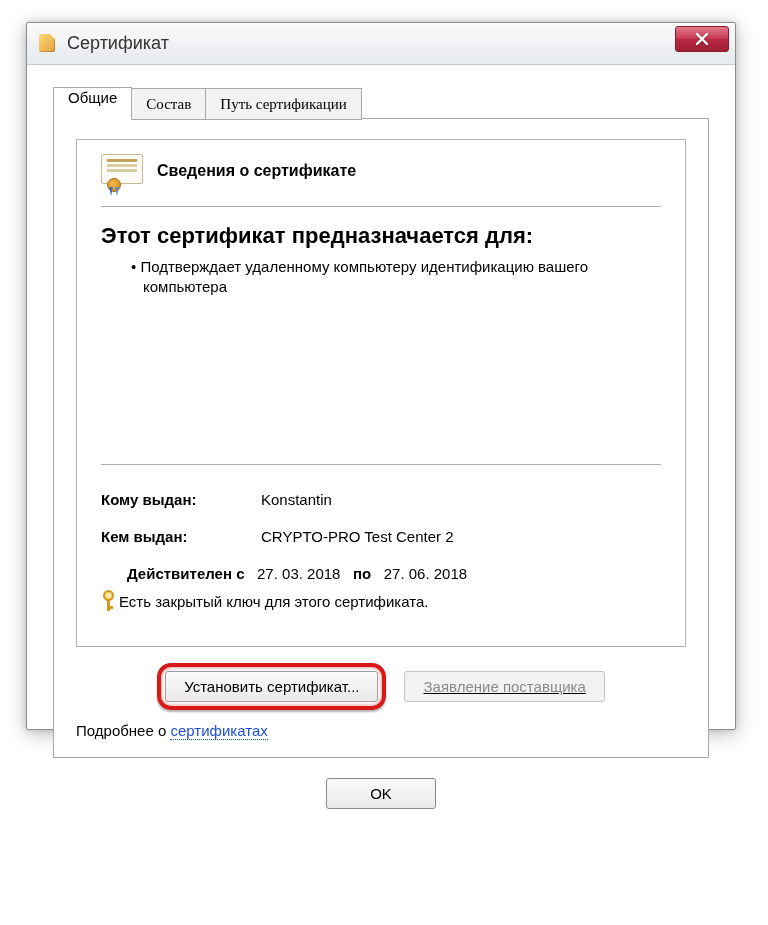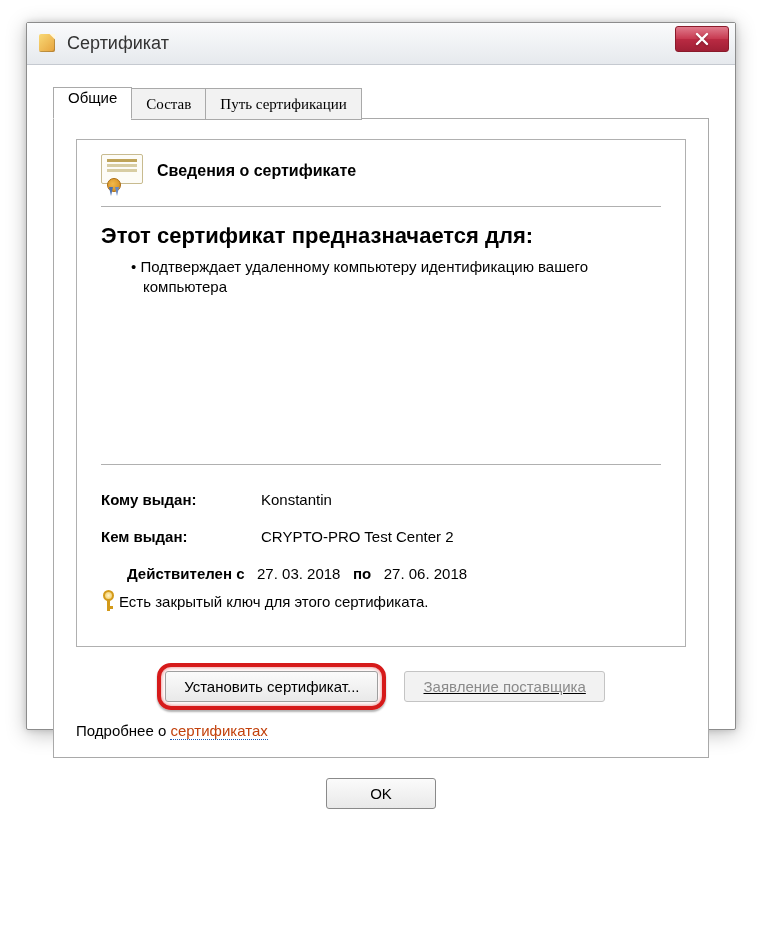--- a/index.html
+++ b/index.html
@@ -273,21 +273,21 @@
       cursor: default;
       background: #f2f2f2;
       border-color: #c4c4c4;
     }
 
     .link-row {
       margin-top: 12px;
       font-size: 15px;
     }
     .link-row a {
-      color: #c2410c;
+      color: #1d4ed8;
       border-bottom: 1px dotted #1757b0;
       text-decoration: none;
       cursor: pointer;
     }
 
     .footer {
       display: flex;
       justify-content: center;
       margin-top: 20px;
     }

